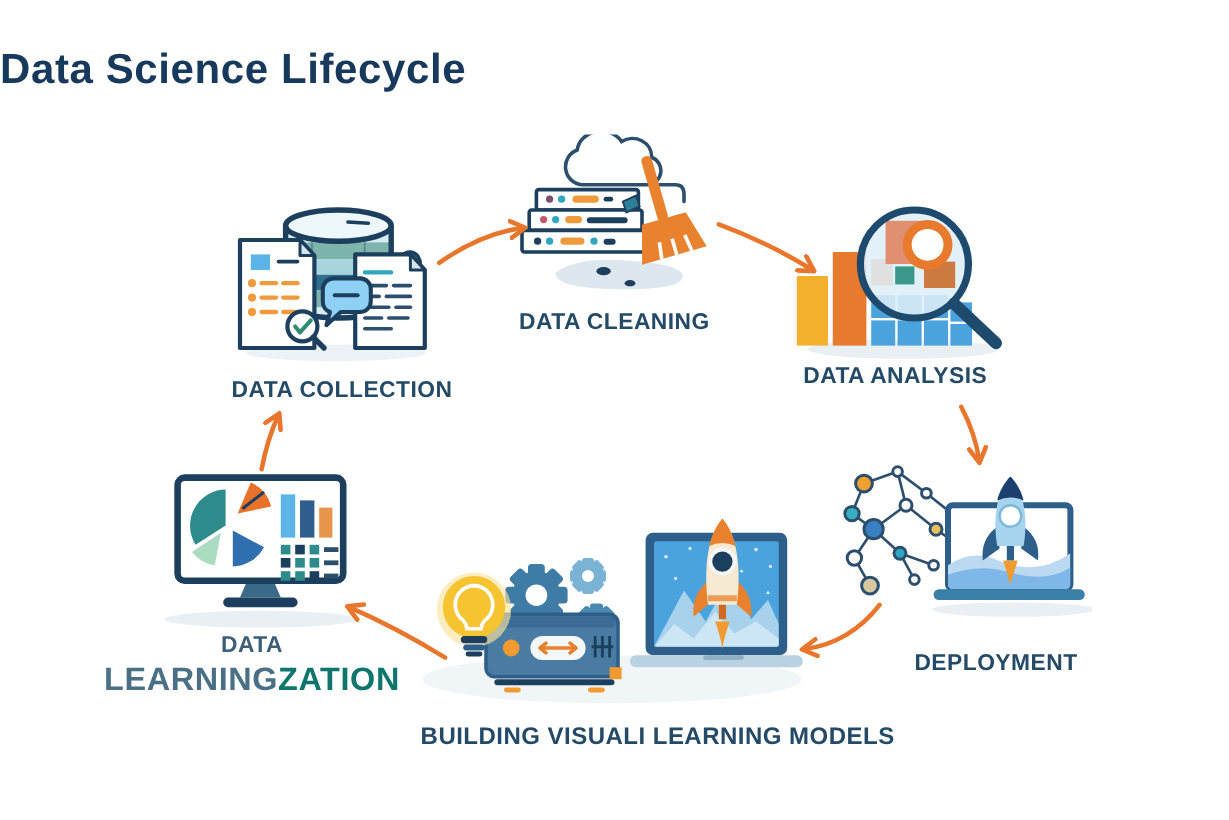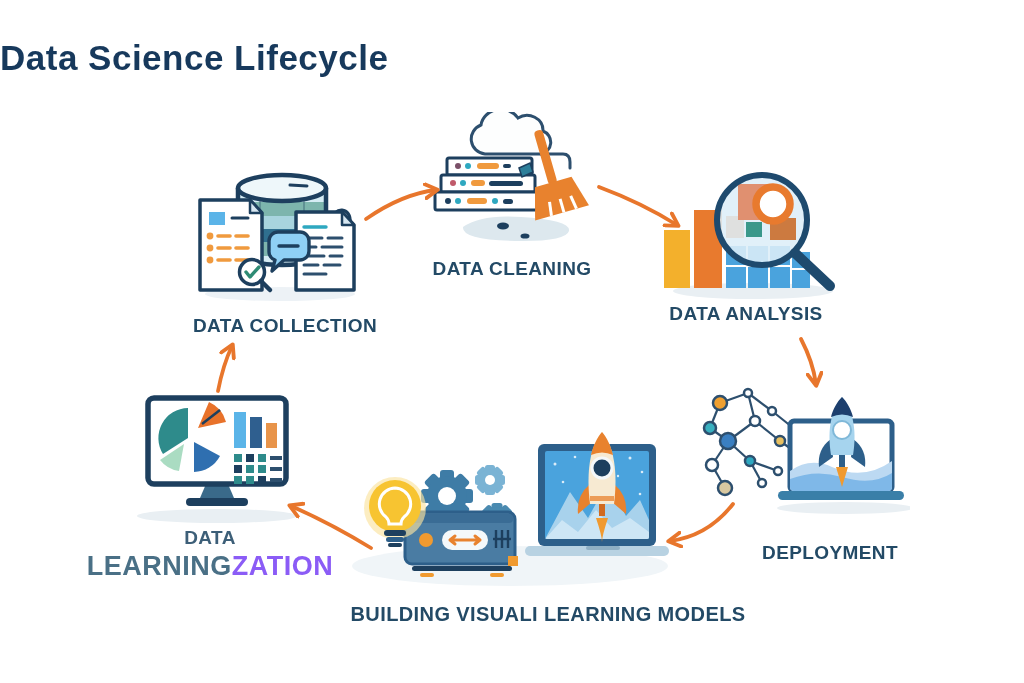--- a/index.html
+++ b/index.html
@@ -12,21 +12,21 @@
     font-size:35px;font-weight:700;color:#17395c;letter-spacing:.5px;
   }
   .stage-label{
     position:absolute;font-weight:700;color:#234a66;text-align:center;
     font-size:19px;letter-spacing:.4px;line-height:1.25;
   }
   .stage-label.models{font-size:20px;}
   .viz-line1{display:block;font-size:19px;color:#3d5f78;}
   .viz-line2{display:block;font-size:27px;letter-spacing:.5px;}
   .viz-a{color:#4a7086;}
-  .viz-b{color:#8b5cf6;}
+  .viz-b{color:#0f766e;}
   .icon-box{position:absolute;}
   .arrows{position:absolute;left:0;top:0;pointer-events:none;}
 </style>
 </head>
 <body>
 
 <div class="canvas">
 
   <div class="page-title">Data Science Lifecycle</div>
 

